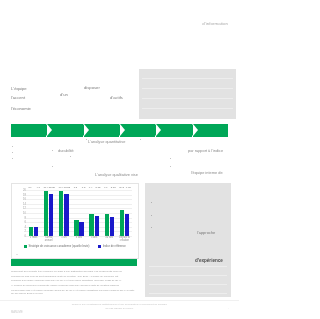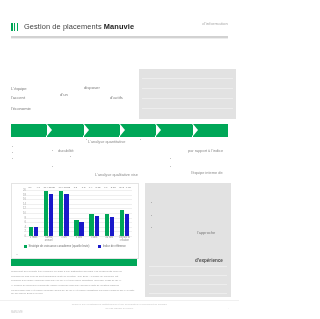--- a/index.html
+++ b/index.html
@@ -84,32 +84,20 @@
   .footer-line{position:absolute;left:0;top:300px;width:239px;height:.6px;background:#f0f0f0;}
   .fcenter{position:absolute;left:0;top:303px;width:239px;text-align:center;font-size:2.5px;line-height:1.5;color:#c2c2c2;}
   .fpage{position:absolute;left:11px;top:311px;font-size:2.6px;color:#c8c8c8;}
   .fdot{position:absolute;right:10px;top:308px;font-size:2.6px;color:#cfcfcf;}
 </style>
 </head>
 <body>
 
 <div class="slide">
 
-  <div class="header">
-    <span class="logo">
-      <i></i>
-        <i></i>
-        <i></i>
-    </span>
-    <div class="brand">
-      <span>Gestion de placements </span><b>Manuvie</b>
-    </div>
-    <div class="rule"></div>
-    <div class="rule2"></div>
-  </div>
   <div class="hdr-right">d'information</div>
 
   <div id="intro-frags">
       <div class="frag" style="left: 11px; top: 86px;">L'équipe</div>
       <div class="frag" style="left: 60px; top: 92px;">d'un</div>
       <div class="frag" style="left: 84px; top: 85px;">disposer</div>
       <div class="frag" style="left: 11px; top: 95px;">l'accent</div>
       <div class="frag" style="left: 110px; top: 95px;">d'actifs</div>
       <div class="frag" style="left: 11px; top: 106px;">l'économie</div>
     </div>

